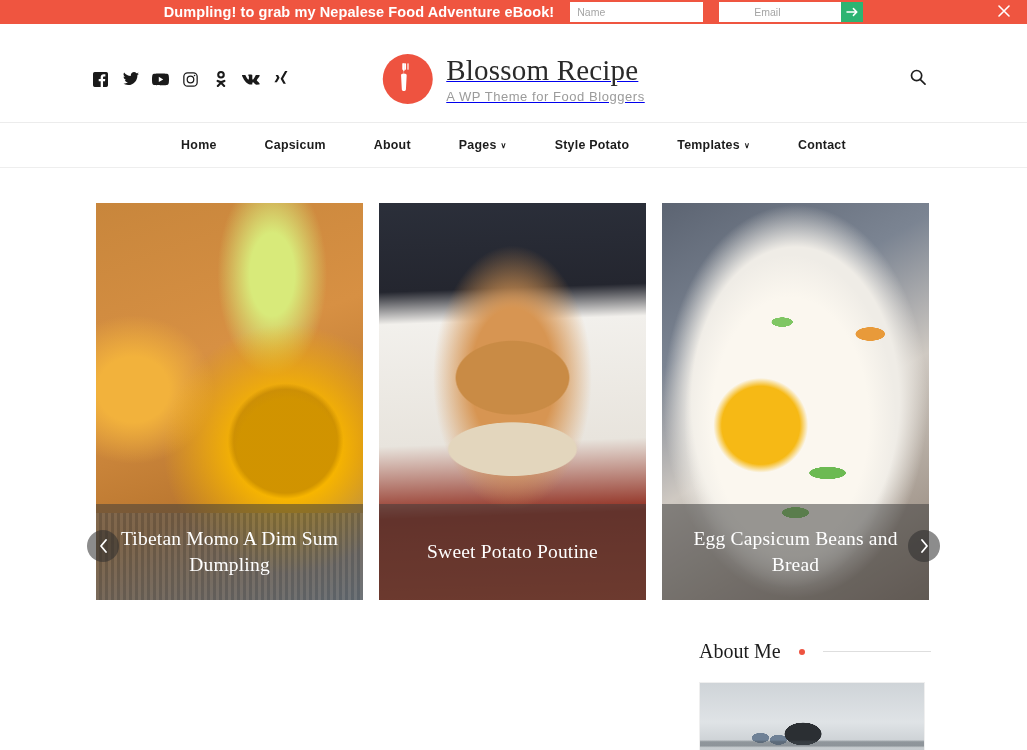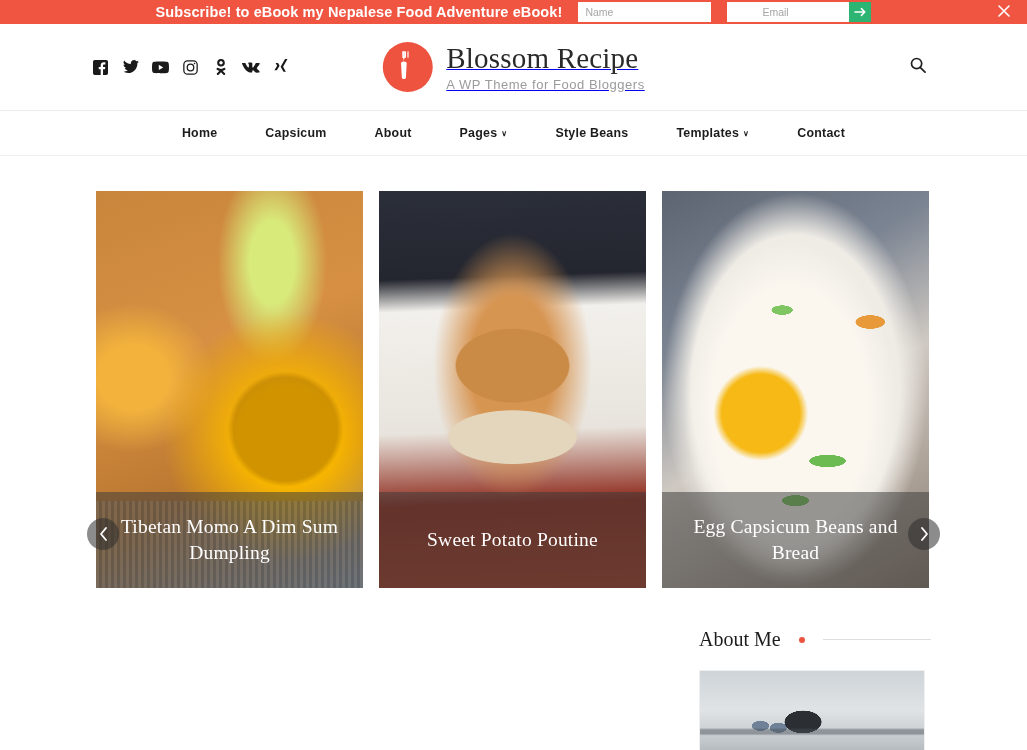--- a/index.html
+++ b/index.html
@@ -70,20 +70,21 @@
   }
 
   
   .site-header {
     height: 87px;
     background: #ffffff;
     display: flex;
     align-items: center;
     position: relative;
     border-bottom: 1px solid #ececec;
+    margin-top: 12px;
   }
   .social-list {
     position: absolute;
     left: 92px;
     display: flex;
     align-items: center;
     gap: 13px;
   }
   .social-list a {
     color: #1a1a1a;
@@ -328,21 +329,21 @@
       radial-gradient(ellipse 26px 16px at 46% 52%, #2b2f33 0 70%, rgba(43,47,51,0) 72%),
       radial-gradient(ellipse 30px 20px at 50% 96%, #3a3236 0 70%, rgba(58,50,54,0) 72%),
       radial-gradient(ellipse 12px 7px at 27% 56%, #6f8196 0 70%, rgba(111,129,150,0) 72%),
       radial-gradient(ellipse 12px 7px at 35% 58%, #6f8196 0 70%, rgba(111,129,150,0) 72%);
   }
 </style>
 </head>
 <body>
 
 <div class="subscribe-bar">
-  <span class="sub-text">Subscribe! to eBook my Nepalese Food Adventure eBook!</span>
+  <span class="sub-text">Dumpling! to grab my Nepalese Food Adventure eBook!</span>
 
   <input class="sub-field" type="text" placeholder="Name" style="">
 
   <span class="sub-email-wrap">
     <input class="sub-field email" type="text" placeholder="Email" style="">
     <button class="sub-submit">
       <span>
         <svg width="13" height="10" viewBox="0 0 13 10" fill="none">
           <path d="M1 5h9.5M7.4 1.6L10.8 5 7.4 8.4" stroke="#ffffff" stroke-width="1.5" stroke-linecap="round" stroke-linejoin="round"></path>
         </svg>
@@ -463,21 +464,21 @@
         </a>
     </li>
     <li>
       <a href="#">
         <span>Pages</span>
         <span class="caret">∨</span>
       </a>
     </li>
     <li>
       <a href="#">
-          <span>Style Beans</span>
+          <span>Style Potato</span>
         </a>
     </li>
     <li>
       <a href="#">
         <span>Templates</span>
         <span class="caret">∨</span>
       </a>
     </li>
     <li>
       <a href="#">

